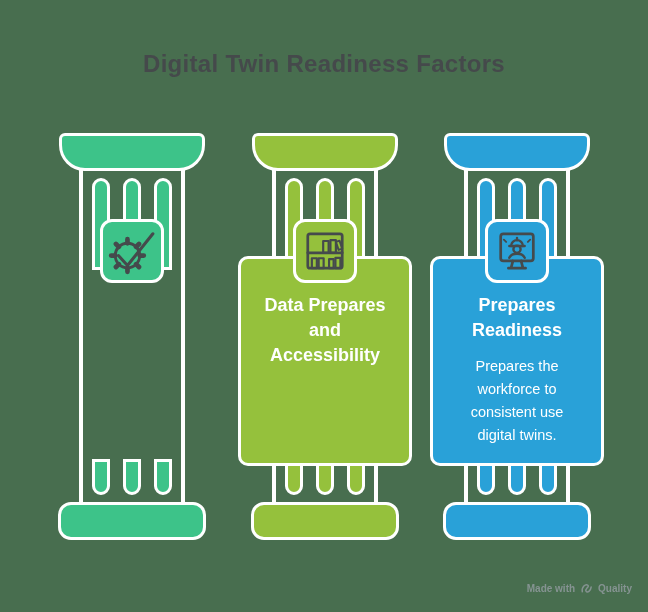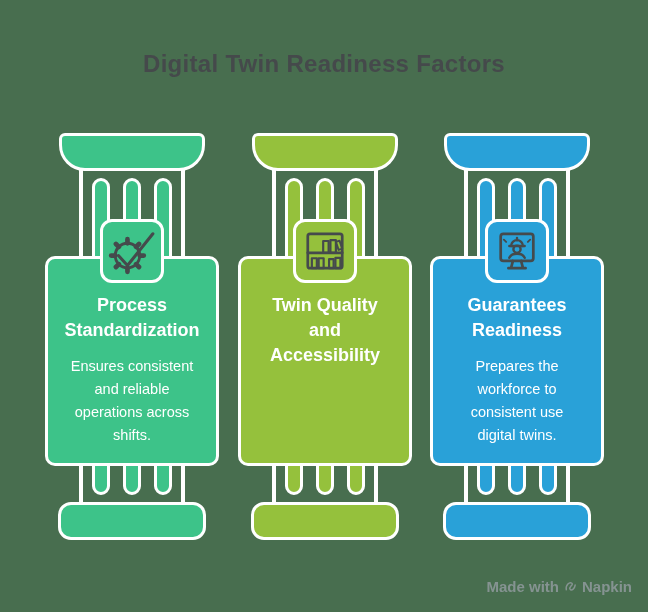--- a/index.html
+++ b/index.html
@@ -26,49 +26,41 @@
         color:#fff;text-align:center;}
   .card .heading{margin-top:34px;font-size:18px;line-height:25px;font-weight:bold;
                  white-space:pre-line;}
   .card .body{margin-top:12px;font-size:14.5px;line-height:23px;font-weight:normal;
               white-space:pre-line;}
   .icon-box{position:absolute;left:55px;top:86px;width:64px;height:64px;background:var(--c);
             border:3px solid #fff;border-radius:12px;box-sizing:border-box;z-index:4;
             display:flex;align-items:center;justify-content:center;}
   .icon-box svg{display:block;}
   .watermark{position:absolute;right:16px;bottom:17px;display:flex;align-items:center;gap:5px;
-             font-size:15px;font-weight:bold;color:#9aa0a8;opacity:.75;z-index:5;cursor:pointer;}
+             font-size:10px;font-weight:bold;color:#9aa0a8;opacity:.75;z-index:5;cursor:pointer;}
   .watermark svg{display:block;}
 </style>
 </head>
 <body>
 
 <div class="stage" style="background: rgb(72, 110, 79);">
 
   <div class="title" style="color: rgb(69, 73, 75);">Digital Twin Readiness Factors</div>
 
   <div class="pillar" style="left: 45px; --c: #3dc389;">
     <div class="obar l"></div>
     <div class="obar r"></div>
     <div class="shaft top s1"></div>
     <div class="shaft top s2"></div>
     <div class="shaft top s3"></div>
     <div class="shaft bot s1"></div>
     <div class="shaft bot s2"></div>
     <div class="shaft bot s3"></div>
     <div class="capital"></div>
     <div class="base"></div>
-    <div class="card">
-      <div class="heading">Process
-Standardization</div>
-      <div class="body">Ensures consistent
-and reliable
-operations across
-shifts.</div>
-    </div>
     <div class="icon-box">
       <svg width="58" height="58" viewBox="0 0 64 64">
         <g stroke="#454a4c" fill="none" stroke-linecap="round" stroke-linejoin="round">
           <g stroke-width="5.2">
             <path d="M40.5,37 L45,37 M36.5,27.5 L39.7,24.3 M27,23.5 L27,19 M17.5,27.5 L14.3,24.3 M13.5,37 L9,37 M17.5,46.5 L14.3,49.7 M27,50.5 L27,55 M36.5,46.5 L39.7,49.7"></path>
           </g>
           <circle cx="27" cy="37" r="13.5" stroke-width="3.2"></circle>
           <polyline points="17,37 27,48 55,13" stroke-width="3.4"></polyline>
         </g>
       </svg>
@@ -80,21 +72,21 @@
     <div class="obar r"></div>
     <div class="shaft top s1"></div>
     <div class="shaft top s2"></div>
     <div class="shaft top s3"></div>
     <div class="shaft bot s1"></div>
     <div class="shaft bot s2"></div>
     <div class="shaft bot s3"></div>
     <div class="capital"></div>
     <div class="base"></div>
     <div class="card">
-      <div class="heading">Twin Quality
+      <div class="heading">Data Prepares
 and
 Accessibility</div>
     </div>
     <div class="icon-box">
       <svg width="58" height="58" viewBox="0 0 64 64">
         <g stroke="#454a4c" fill="none" stroke-linecap="round" stroke-linejoin="round">
           <rect x="13" y="13" width="38" height="38" rx="2.5" stroke-width="3"></rect>
           <line x1="13" y1="34" x2="51" y2="34" stroke-width="3"></line>
           <rect x="30" y="21" width="6" height="13" stroke-width="2.4"></rect>
           <rect x="38" y="20" width="6" height="14" stroke-width="2.4"></rect>
@@ -113,21 +105,21 @@
     <div class="obar r"></div>
     <div class="shaft top s1"></div>
     <div class="shaft top s2"></div>
     <div class="shaft top s3"></div>
     <div class="shaft bot s1"></div>
     <div class="shaft bot s2"></div>
     <div class="shaft bot s3"></div>
     <div class="capital"></div>
     <div class="base"></div>
     <div class="card">
-      <div class="heading">Guarantees
+      <div class="heading">Prepares
 Readiness</div>
       <div class="body">Prepares the
 workforce to
 consistent use
 digital twins.</div>
     </div>
     <div class="icon-box">
       <svg width="58" height="58" viewBox="0 0 64 64">
         <g stroke="#454a4c" fill="none" stroke-linecap="round" stroke-linejoin="round">
           <rect x="14" y="13" width="36" height="30" rx="3" stroke-width="3"></rect>
@@ -141,16 +133,16 @@
         </g>
       </svg>
     </div>
   </div>
 
   <div class="watermark">
     <span>Made with</span>
     <svg width="13" height="13" viewBox="0 0 14 14">
       <path d="M2.5,10.5 C1.5,5.5 6,1.5 8.5,3.5 C10.5,5.3 5,7 6.5,9.8 C8,12.3 11.5,9.5 12,5.5" stroke="currentColor" stroke-width="1.6" fill="none" stroke-linecap="round"></path>
     </svg>
-    <span>Napkin</span>
+    <span>Quality</span>
   </div>
 
 </div>
 
 </body></html>

